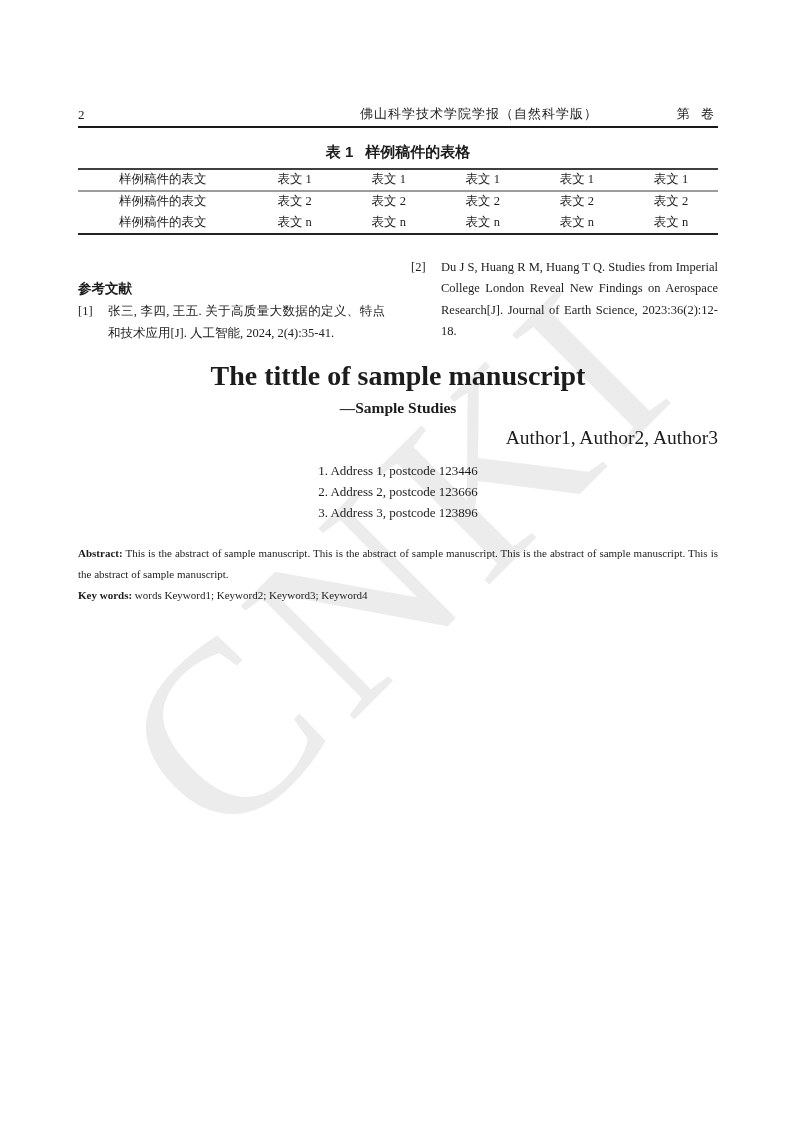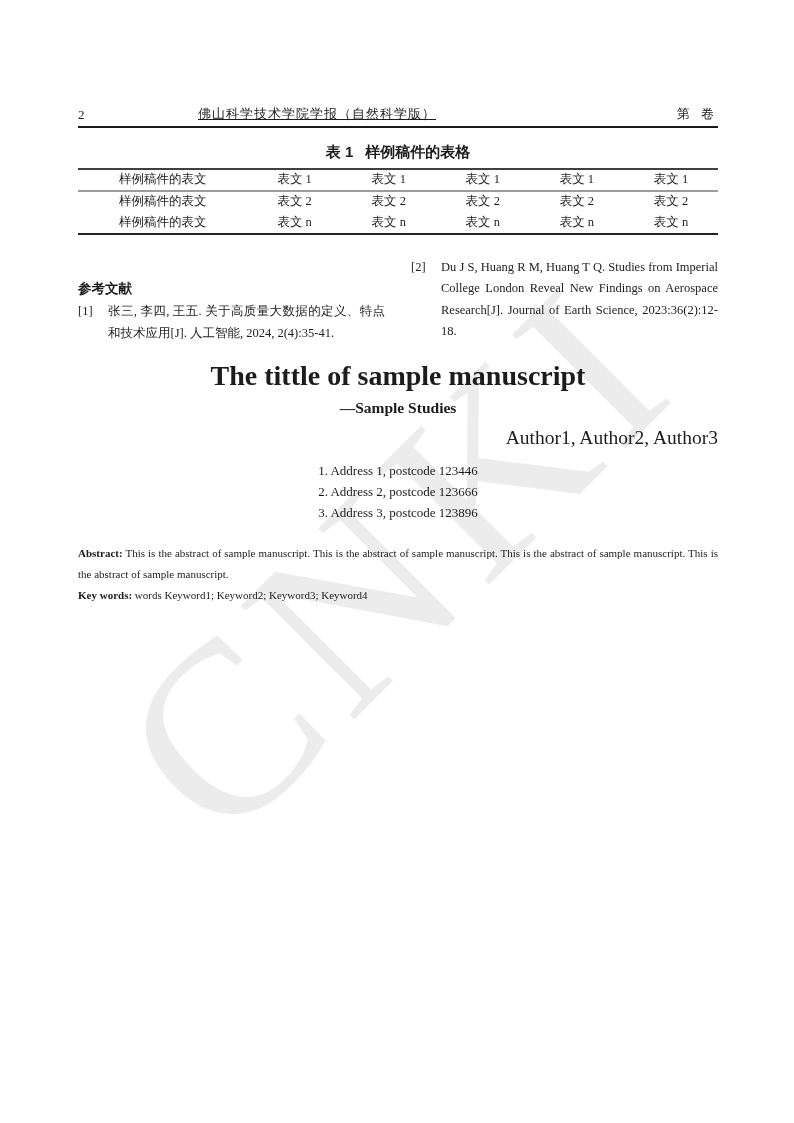--- a/index.html
+++ b/index.html
@@ -34,21 +34,21 @@
   
   .running-header {
     display: flex;
     align-items: flex-end;
     padding-top: 78px;
     padding-bottom: 3px;
     border-bottom: 2px solid #1a1a1a;
     font-size: 13px;
   }
   .running-header .pg { width: 120px; text-align: left; }
-  .running-header .jt { flex: 1; text-align: left; letter-spacing: 1px; text-decoration: underline; }
+  .running-header .jt { flex: 1; text-align: right; letter-spacing: 1px; }
   .running-header .vol { width: 120px; text-align: right; letter-spacing: 4px; margin-top: 27px; }
   
   .section-heading {
     margin-top: 26px;
     font-family: "Liberation Sans", "DejaVu Sans", sans-serif;
     font-size: 15px;
     font-weight: bold;
   }
   .section-heading .sec-num { margin-right: 10px; }
   

